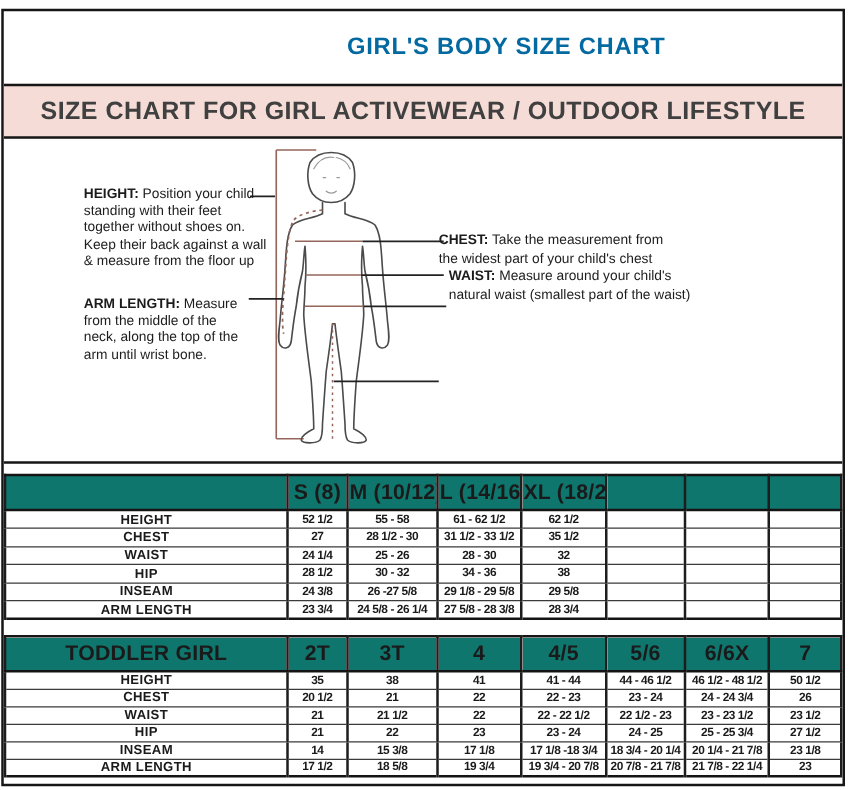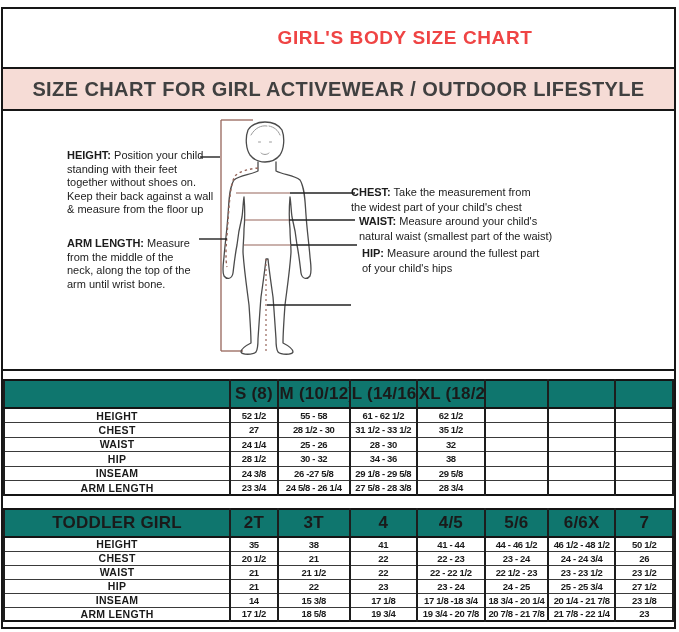--- a/index.html
+++ b/index.html
@@ -5,21 +5,21 @@
   html,body { margin:0; padding:0; background:#ffffff; }
   body { width:679px; height:632px; position:relative; font-family:"Liberation Sans", sans-serif; color:#1a1a1a; }
 
   .page { position:absolute; left:1px; top:7px; width:675px; height:622px;
           border:2px solid #161616; box-sizing:border-box; background:#ffffff;
           display:flex; flex-direction:column; overflow:hidden; }
 
   
   .title-section { height:58px; flex:0 0 auto; display:flex; align-items:center; justify-content:center;
                    padding-left:133px; box-sizing:border-box; }
-  .title-section h1 { margin:0; font-size:19px; font-weight:bold; letter-spacing:0.6px; color:#ef4444;text-align:right; }
+  .title-section h1 { margin:0; font-size:19px; font-weight:bold; letter-spacing:0.6px; color:#0369a1;text-align:right; }
 
   
   .banner { height:44px; flex:0 0 auto; box-sizing:border-box;
             border-top:2px solid #161616; border-bottom:2px solid #161616;
             display:flex; align-items:center; justify-content:center; }
   .banner h2 { margin:0; font-size:20px; font-weight:bold; letter-spacing:0.4px; color:#404040; }
 
   
   .diagram { height:258px; flex:0 0 auto; position:relative; border-bottom:2px solid #161616; box-sizing:content-box; }
   .diagram svg { position:absolute; left:0; top:0; }
@@ -154,24 +154,20 @@
 arm until wrist bone.</span>
     </div>
     <div class="note note-right" style="left:348px; top:74px; width:215px;">
       <span class="term">CHEST:</span><span class="desc"> Take the measurement from
 the widest part of your child's chest</span>
     </div>
     <div class="note note-right" style="left:356px; top:103px; width:235px;">
       <span class="term">WAIST:</span><span class="desc"> Measure around your child's
 natural waist (smallest part of the waist)</span>
     </div>
-    <div class="note note-right" style="left:359px; top:135px; width:215px;">
-      <span class="term">HIP:</span><span class="desc"> Measure around the fullest part
-of your child's hips</span>
-    </div>
   </div>
 
   <div class="gap1"></div>
 
   <table class="size-table" id="table1">
     <colgroup>
       <col style="width:33.8%">
         <col style="width:7.1%">
         <col style="width:10.8%">
         <col style="width:10.0%">

